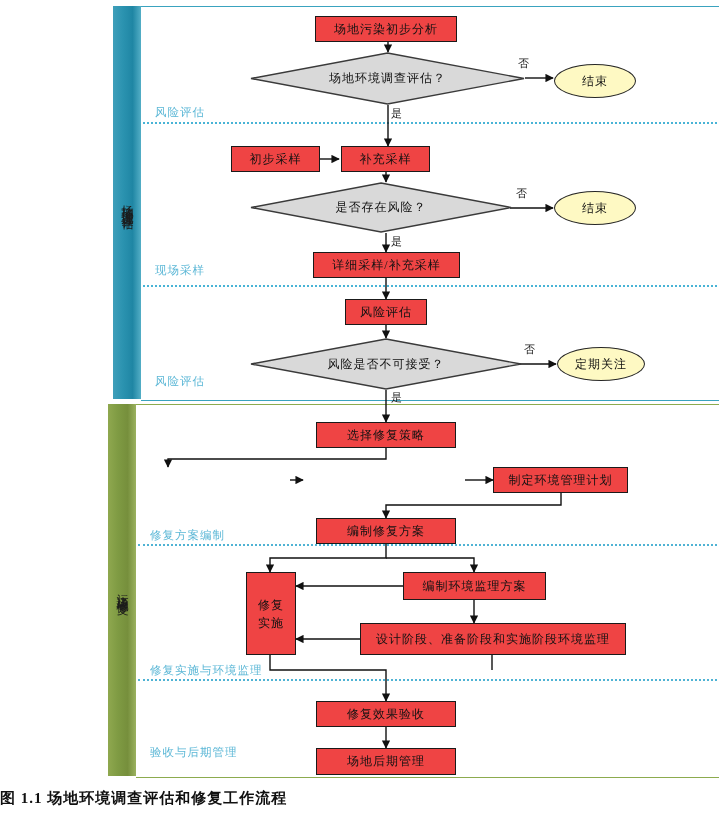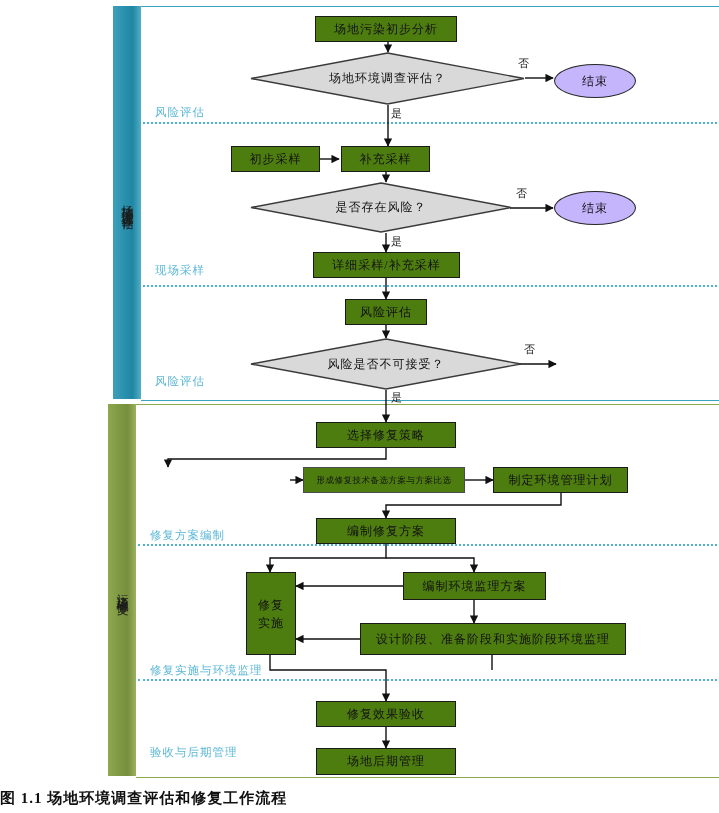--- a/index.html
+++ b/index.html
@@ -22,35 +22,35 @@
 
   
   .dotted{position:absolute;height:0;border-top:2px dotted #49b4d6;}
   .dotted.green{border-top:2px dotted #4fb3d4;}
 
   
   .phase-label{position:absolute;font-size:11.5px;color:#5bb7d6;letter-spacing:1px;
      font-family:"Liberation Serif","DejaVu Serif",serif;white-space:nowrap;}
 
   
-  .node{position:absolute;box-sizing:border-box;background:#4d7c0f;border:1px solid #1a1a1a;
+  .node{position:absolute;box-sizing:border-box;background:#ef4444;border:1px solid #1a1a1a;
         display:flex;align-items:center;justify-content:center;text-align:center;
         font-size:12px;color:#121212;letter-spacing:1px;line-height:1.25;}
   .node.small{font-size:8.5px;letter-spacing:0.5px;border-color:#4a4a4a;}
   .node.vert{font-size:12px;letter-spacing:1px;line-height:1.5;}
 
   
   .diamond{position:absolute;}
   .diamond .dlabel{position:absolute;left:0;top:0;width:100%;height:100%;
        display:flex;align-items:center;justify-content:center;
        font-size:12px;color:#111;letter-spacing:1px;}
   .diamond svg{display:block;}
 
   
-  .ellipse{position:absolute;box-sizing:border-box;background:#c4b5fd;border:1px solid #262626;
+  .ellipse{position:absolute;box-sizing:border-box;background:#fef9c3;border:1px solid #262626;
            border-radius:50%;display:flex;align-items:center;justify-content:center;
            font-size:12px;color:#111;letter-spacing:1px;}
 
   
   .edge-label{position:absolute;font-size:11px;color:#1a1a1a;}
 
   
   #edges{position:absolute;left:0;top:0;width:719px;height:813px;pointer-events:none;}
 
   
@@ -176,27 +176,27 @@
 
   <div class="node" style="left:345px;top:299px;width:82px;height:26px;">风险评估</div>
 
   <div class="diamond" style="left:250px;top:338px;width:272px;height:52px;">
     <svg width="272" height="52" viewBox="0 0 272 52">
       <polygon points="136,1 271,26 136,51 1,26" fill="#d9d9d9" stroke="#3a3a3a" stroke-width="1.4"></polygon>
     </svg>
     <div class="dlabel">风险是否不可接受？</div>
   </div>
 
+  <div class="ellipse" style="left:557px;top:347px;width:88px;height:34px;">定期关注</div>
 
   <div class="edge-label" style="left:524px;top:342px;">否</div>
   <div class="edge-label" style="left:391px;top:390px;">是</div>
 
   <div class="node" style="left:316px;top:422px;width:140px;height:26px;">选择修复策略</div>
 
-  <div class="node small" style="left:303px;top:467px;width:162px;height:26px;">形成修复技术备选方案与方案比选</div>
   <div class="node" style="left:493px;top:467px;width:135px;height:26px;">制定环境管理计划</div>
 
   <div class="node" style="left:316px;top:518px;width:140px;height:26px;">编制修复方案</div>
 
   <div class="node vert" style="left:246px;top:572px;width:50px;height:83px;flex-direction:column;">
     <span>修复</span>
     <span>实施</span>
   </div>
 
   <div class="node" style="left:403px;top:572px;width:143px;height:28px;">编制环境监理方案</div>

